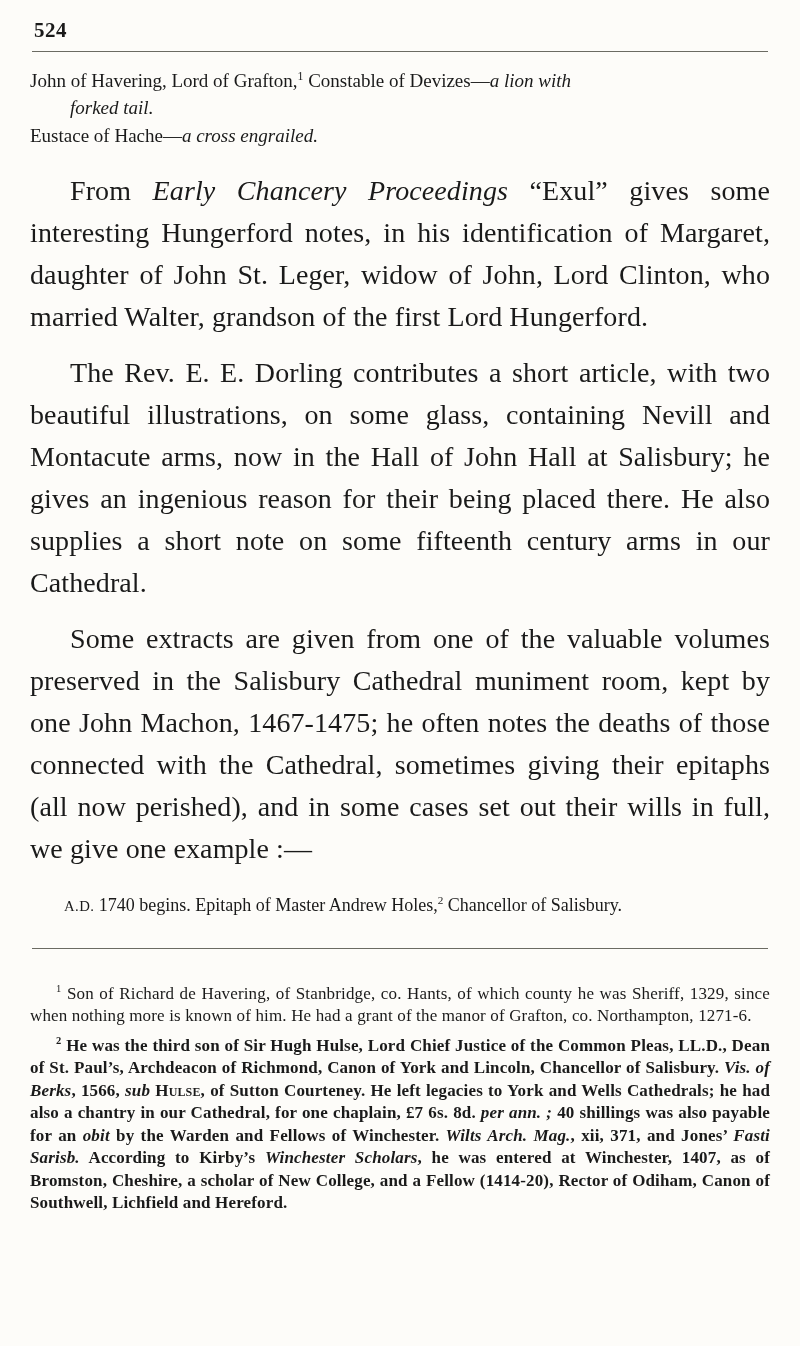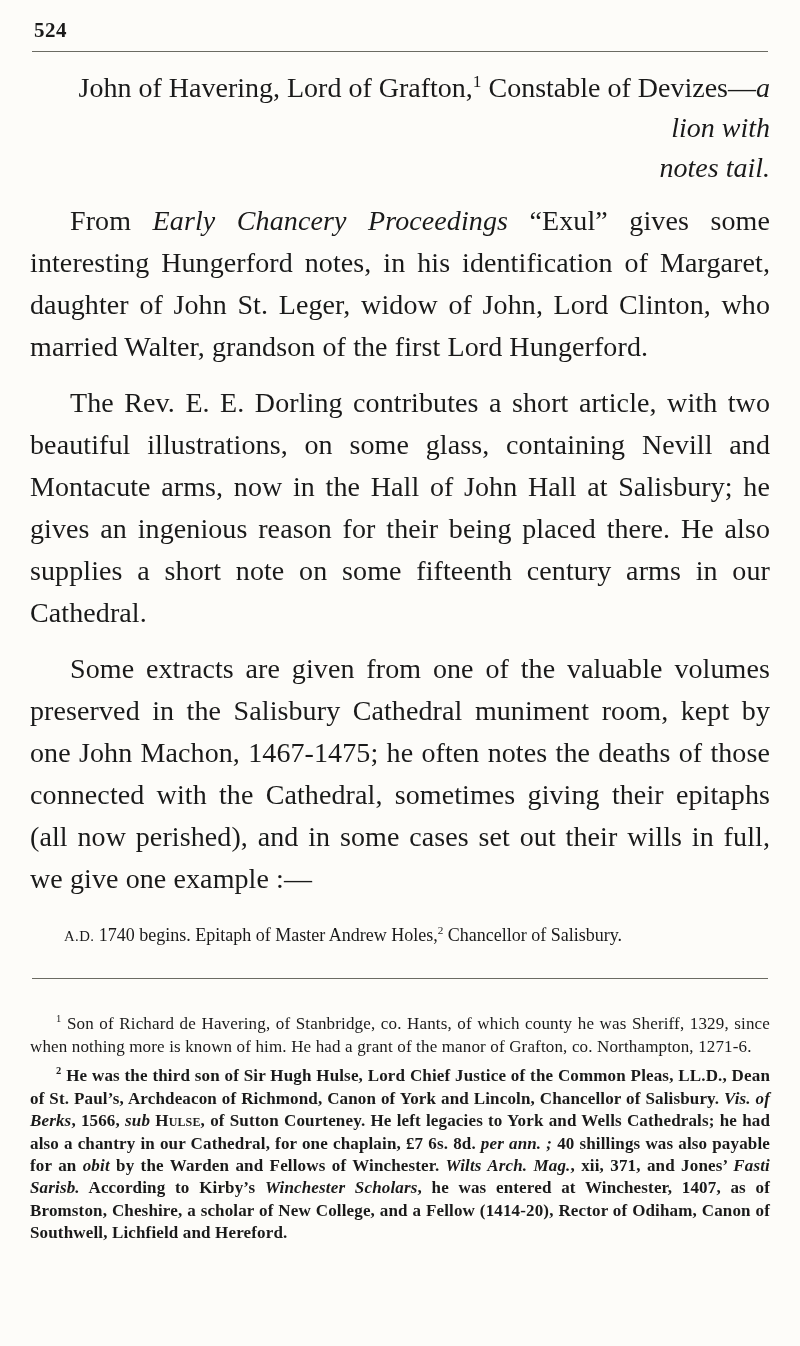--- a/index.html
+++ b/index.html
@@ -49,24 +49,23 @@
   .rule {
     border: none;
     border-top: 1px solid #6b6b63;
     margin: 6px 2px 16px 2px;
   }
   .rule.short {
     margin: 30px 2px 34px 2px;
   }
   
   .heraldry {
-    font-size: 28px;
+    font-size: 19px;
     line-height: 1.42;
-    margin-bottom: 13px;
-    text-align: right;
+    margin-bottom: 20px;
   }
   .heraldry .line {
     text-indent: 0;
     margin-bottom: 1px;
   }
   .heraldry .cont {
     display: block;
     padding-left: 40px;
   }
   p.body {
@@ -138,21 +137,24 @@
 
   <div class="running-head">
     <span class="folio">524</span>
   </div>
 
   <hr class="rule">
 
   <div class="heraldry">
     <div class="line">
       <span>John of Havering, Lord of Grafton,</span><sup>1</sup><span> Constable of Devizes</span><span>—</span><span class="it">a lion with</span>
-      <span class="it cont">notes tail.</span>
+      <span class="it cont">forked tail.</span>
+    </div>
+    <div class="line">
+      <span>Eustace of Hache</span><span>—</span><span class="it">a cross engrailed.</span>
     </div>
   </div>
 
   <p class="body"><span>From </span><span class="it">Early Chancery Proceedings</span><span> “Exul” gives some interesting Hungerford notes, in his identification of Margaret, daughter of John St. Leger, widow of John, Lord Clinton, who married Walter, grandson of the first Lord Hungerford.</span></p>
 
   <p class="body">The Rev. E. E. Dorling contributes a short article, with two beautiful illustrations, on some glass, containing Nevill and Montacute arms, now in the Hall of John Hall at Salisbury; he gives an ingenious reason for their being placed there.  He also supplies a short note on some fifteenth century arms in our Cathedral.</p>
 
   <p class="body">Some extracts are given from one of the valuable volumes preserved in the Salisbury Cathedral muniment room, kept by one John Machon, 1467-1475; he often notes the deaths of those connected with the Cathedral, sometimes giving their epitaphs (all now perished), and in some cases set out their wills in full, we give one example :—</p>
 
   <p class="epitaph"><span class="smallcaps">A.D.</span><span> 1740 begins.   Epitaph of Master Andrew Holes,</span><sup>2</sup><span> Chancellor of Salisbury.</span></p>

